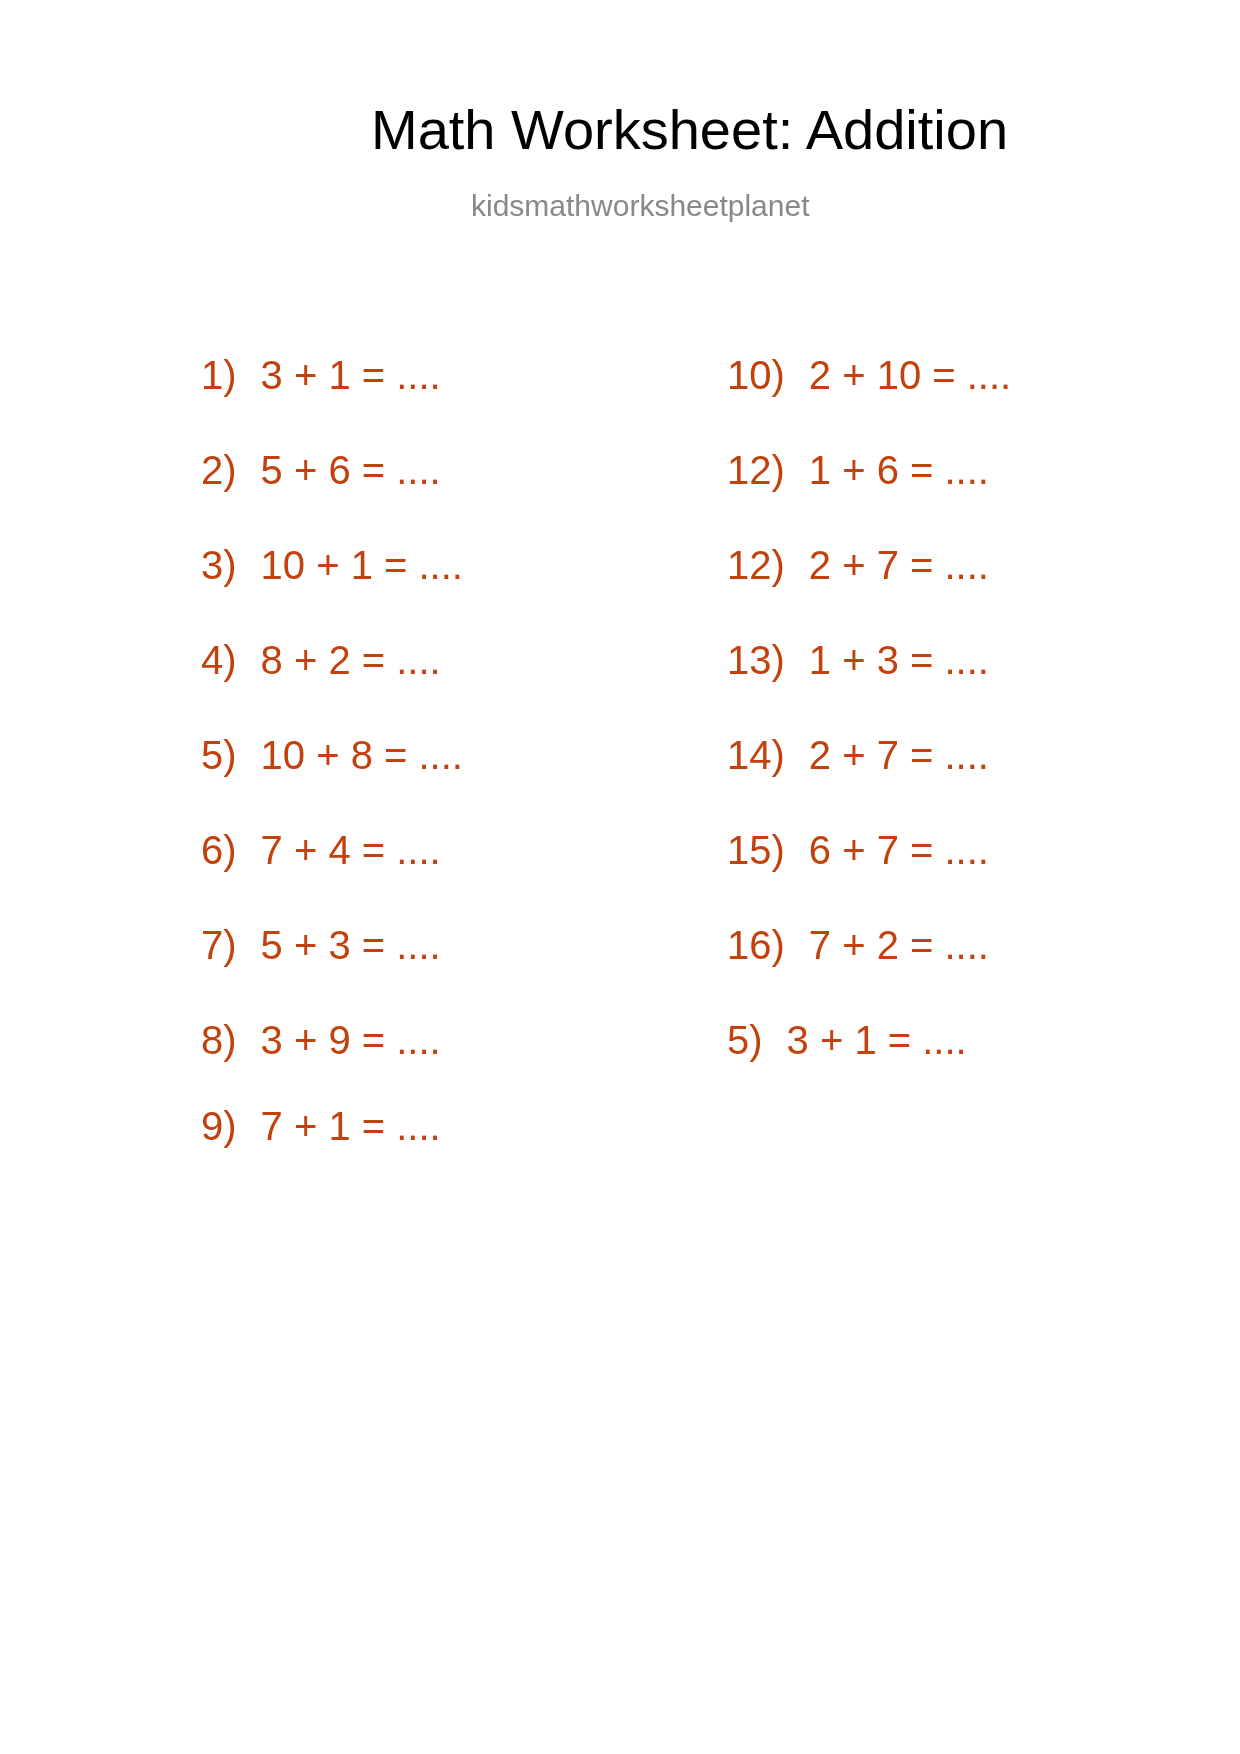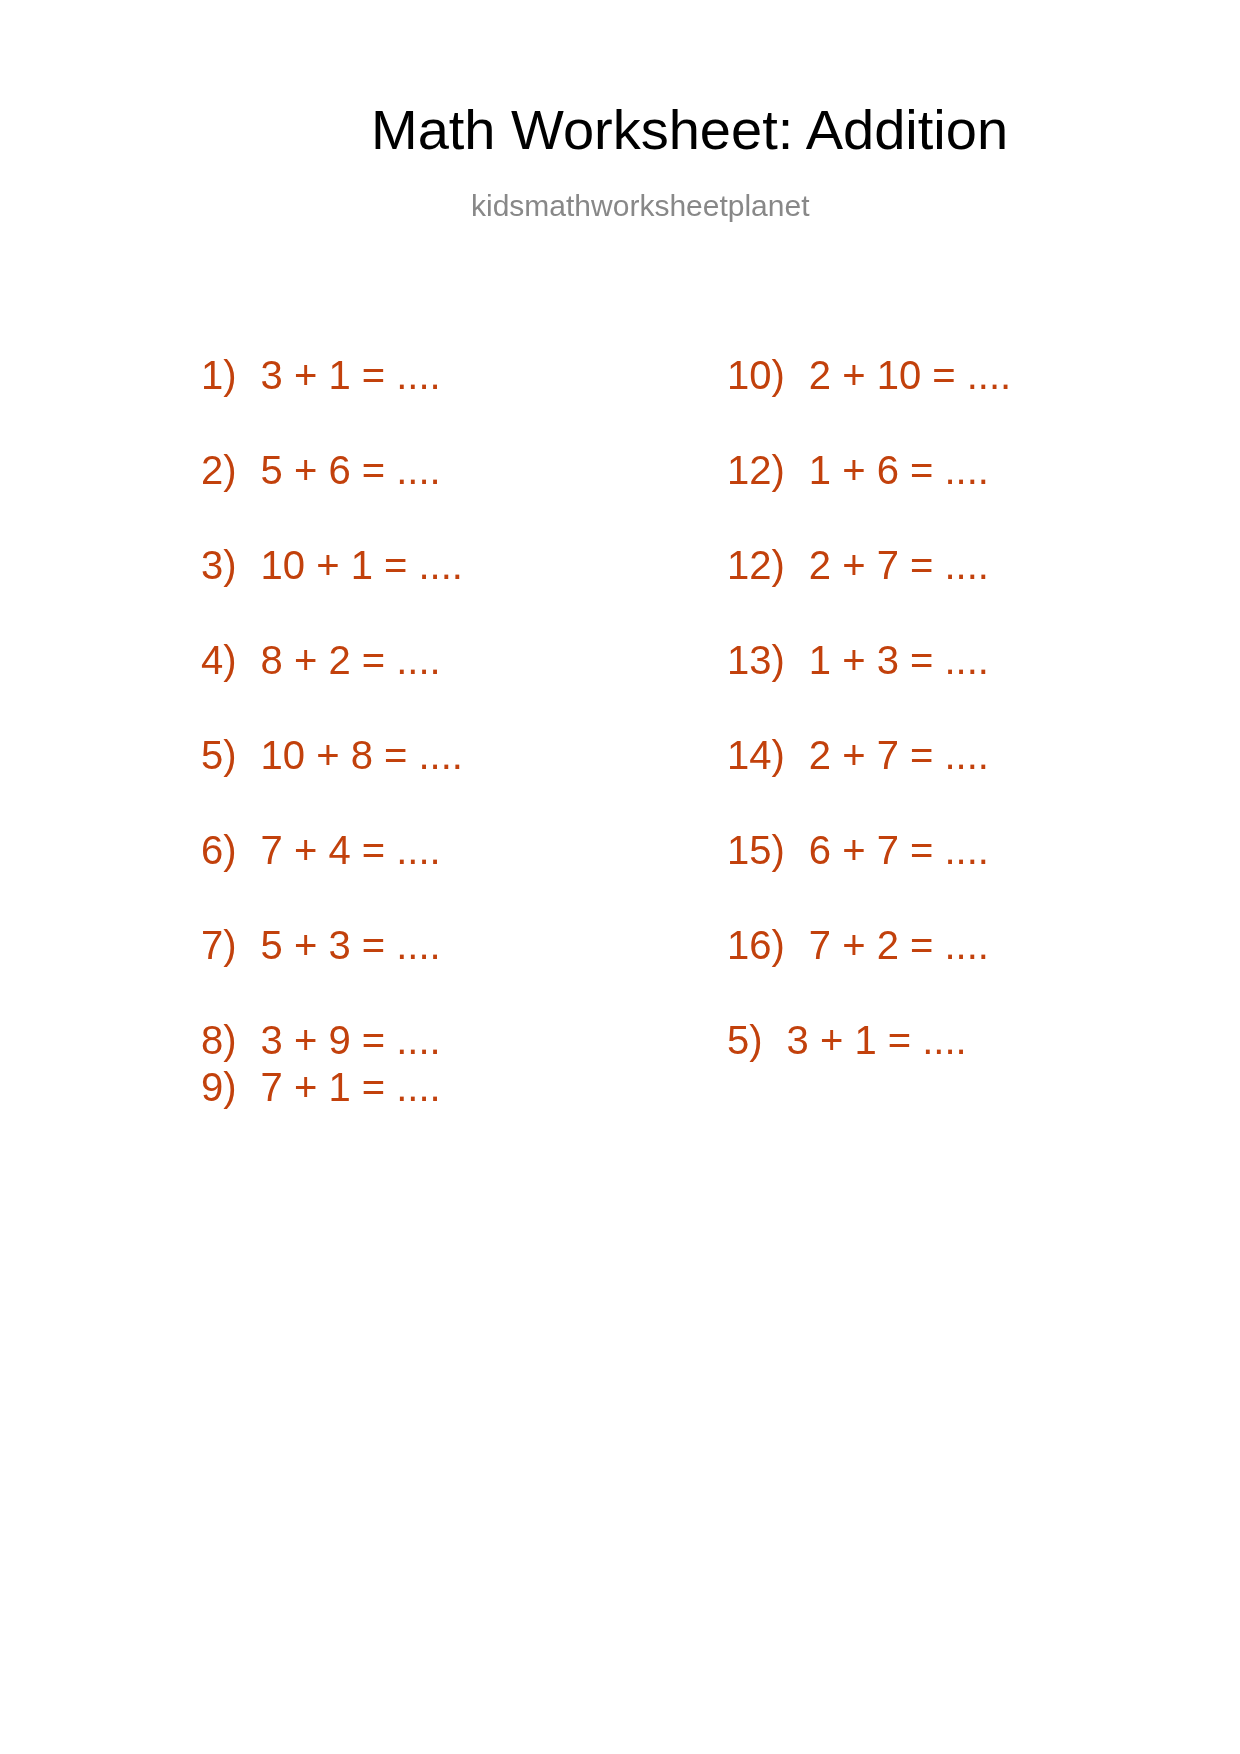--- a/index.html
+++ b/index.html
@@ -83,21 +83,21 @@
     </div>
     <div class="problem" style="top:827px">
       <span class="num">6)</span><span class="expr">7 + 4 = ....</span>
     </div>
     <div class="problem" style="top:922px">
       <span class="num">7)</span><span class="expr">5 + 3 = ....</span>
     </div>
     <div class="problem" style="top:1017px">
       <span class="num">8)</span><span class="expr">3 + 9 = ....</span>
     </div>
-    <div class="problem" style="top:1064px">
+    <div class="problem" style="top:1103px">
       <span class="num">9)</span><span class="expr">7 + 1 = ....</span>
     </div>
   </div>
 
   <div class="col-right">
     <div class="problem" style="top:352px">
       <span class="num">10)</span><span class="expr">2 + 10 = ....</span>
     </div>
     <div class="problem" style="top:447px">
       <span class="num">12)</span><span class="expr">1 + 6 = ....</span>

